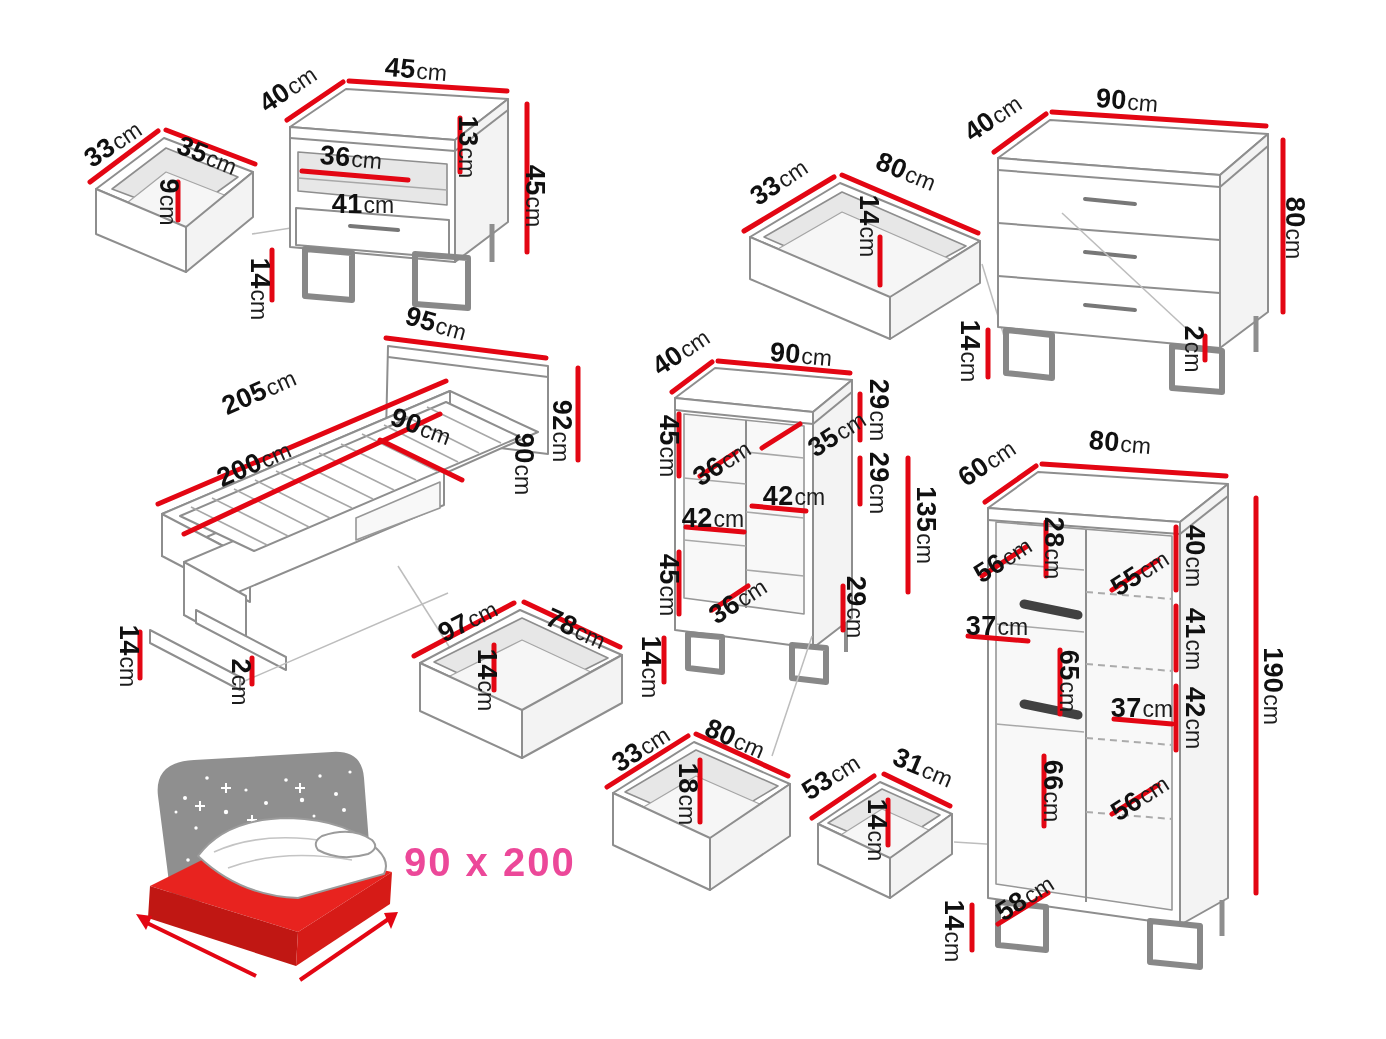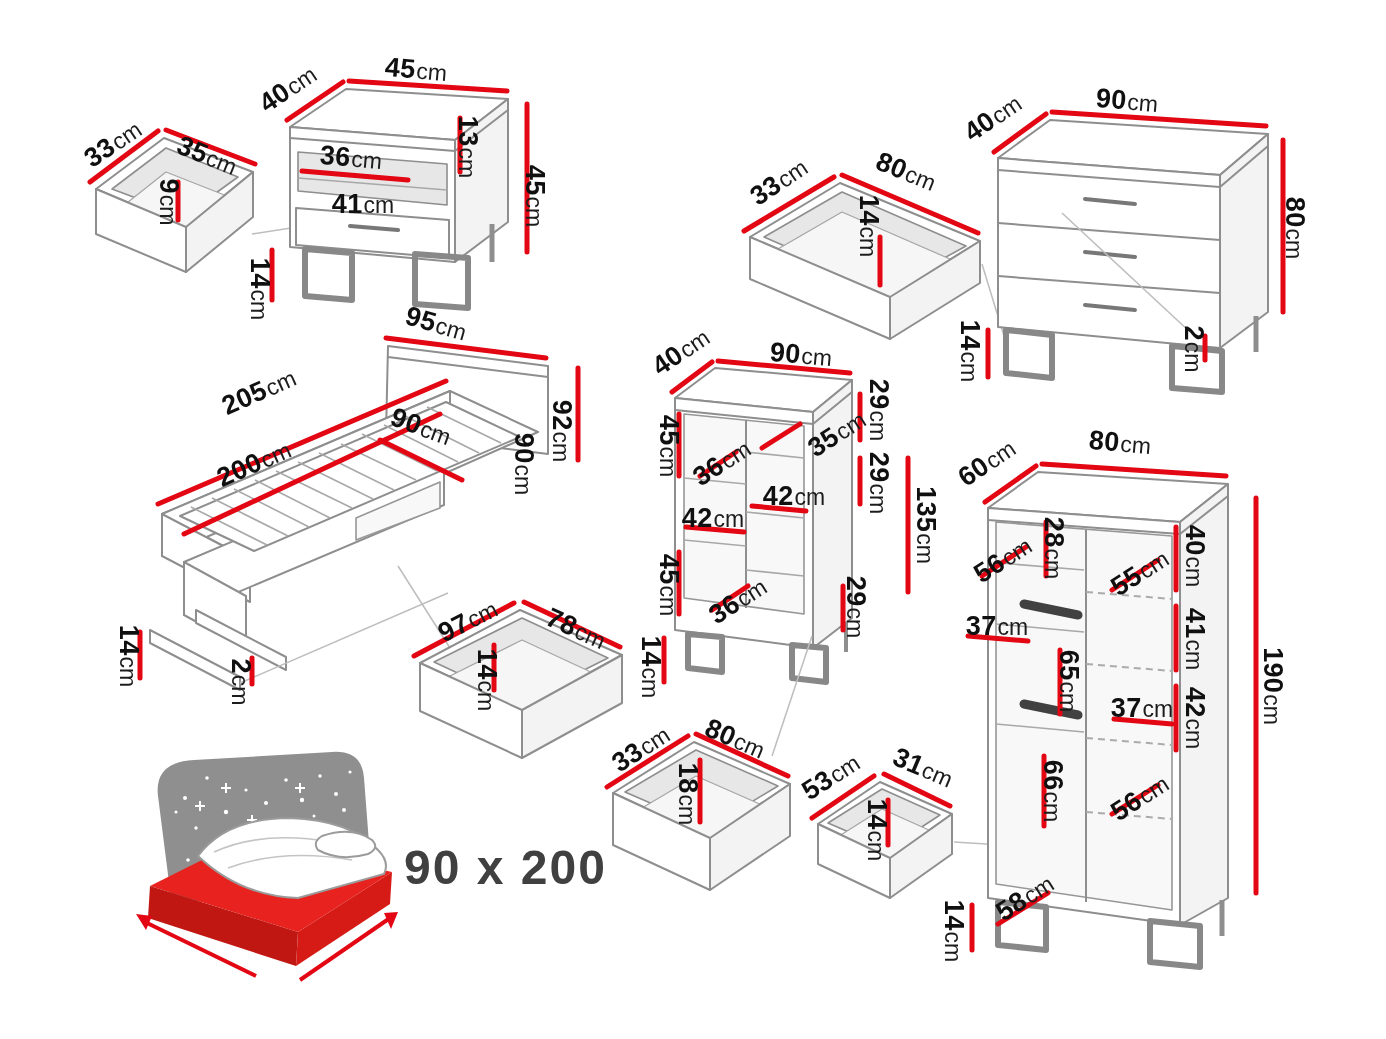--- a/index.html
+++ b/index.html
@@ -3,22 +3,22 @@
 <meta charset="utf-8">
 <style>
   html,body{margin:0;padding:0;background:#fff}
   .stage{position:relative;width:1386px;height:1039px;background:#fff;overflow:hidden;
          font-family:"Liberation Sans",sans-serif}
   .stage svg{position:absolute;left:0;top:0}
   .labels{position:absolute;left:0;top:0;width:100%;height:100%;pointer-events:none}
   .dim{position:absolute;white-space:nowrap;color:#101010;line-height:1}
   .dim .v{font-weight:700;font-size:27px;letter-spacing:.3px}
   .dim .u{font-weight:400;font-size:23px;margin-left:1px;color:#1c1c1c}
-  .bed-size{position:absolute;left:404px;top:840px;font-size:48px;font-weight:700;
-            color:#404040;letter-spacing:2px}
+  .bed-size{position:absolute;left:404px;top:840px;font-size:40px;font-weight:700;
+            color:#ec4899;letter-spacing:2px}
   
   .face{fill:#ffffff;stroke:#8e8e8e;stroke-width:2;stroke-linejoin:round}
   .face2{fill:#f3f3f3;stroke:#8e8e8e;stroke-width:2;stroke-linejoin:round}
   .cav{fill:#e7e7e7;stroke:#8e8e8e;stroke-width:1.6;stroke-linejoin:round}
   .cav2{fill:#f8f8f8;stroke:#979797;stroke-width:1.6;stroke-linejoin:round}
   .floor{fill:#f6f6f6;stroke:#a5a5a5;stroke-width:1.2;stroke-linejoin:round}
   .ln{stroke:#8e8e8e;stroke-width:2;fill:none}
   .ln15{stroke:#a8a8a8;stroke-width:1.6;fill:none}
   .thin{stroke:#bdbdbd;stroke-width:1.5;fill:none}
   .red{stroke:#e30613;stroke-width:5;stroke-linecap:round;fill:none}

